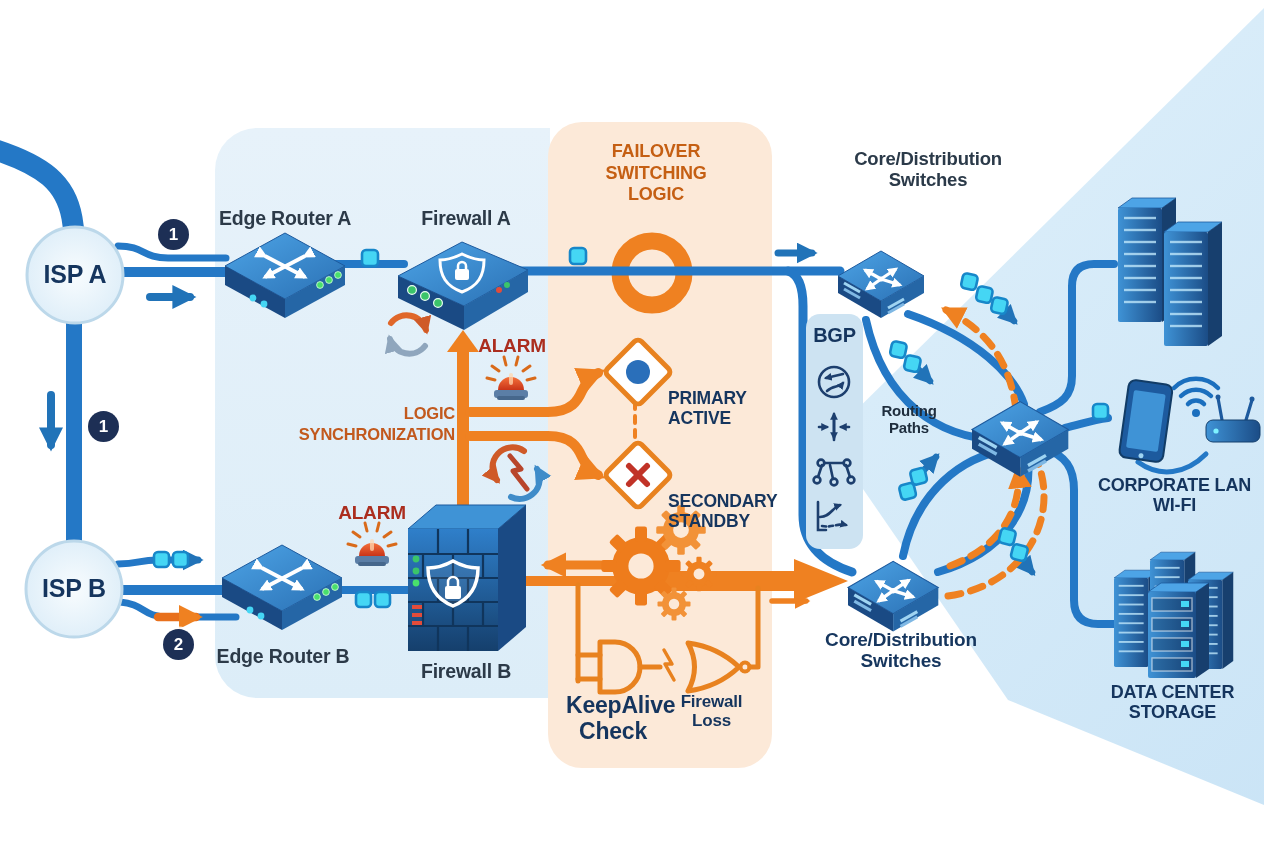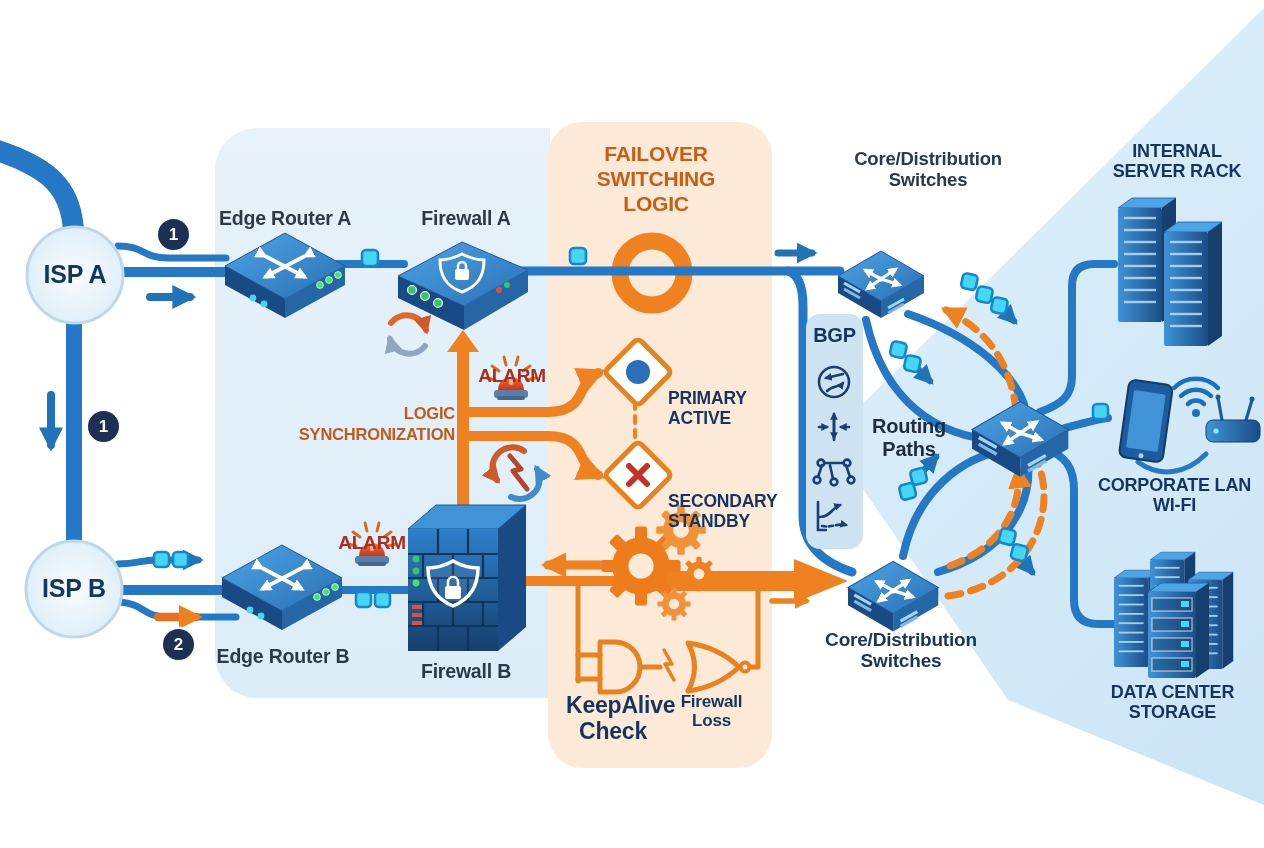--- a/index.html
+++ b/index.html
@@ -10,23 +10,23 @@
               border-radius:42px 0 0 42px;}
   #panel-peach{left:548px;top:122px;width:224px;height:646px;background:#fce9d8;border-radius:34px;}
   #wedge{left:0;top:0;width:1264px;height:848px;
          background:linear-gradient(135deg,#cfe7f7 0%,#d8ecf9 60%,#cae4f6 100%);
          clip-path:polygon(828px 438px,1264px 8px,1264px 805px,1008px 700px);}
   svg{position:absolute;left:0;top:0;}
   .lbl{position:absolute;text-align:center;line-height:1.13;letter-spacing:-0.2px;}
   .device-lbl{font-size:19.5px;font-weight:600;color:#2c3a48;margin-top:6px;}
   .navy{color:var(--navy-text,#15355e);font-weight:800;}
   .isp-lbl{font-size:25px;font-weight:800;color:var(--navy-text,#15355e);}
-  .orange-title{font-size:21px;font-weight:800;color:var(--failover-orange-text,#c55f13);line-height:1.2;}
+  .orange-title{font-size:18px;font-weight:800;color:var(--failover-orange-text,#c55f13);line-height:1.2;}
   .state-lbl{font-size:16.5px;font-weight:800;color:#c2591d;text-align:right;line-height:1.25;}
-  .alarm-lbl{font-size:19px;font-weight:800;color:var(--alarm-red,#ab2d1e);margin-top:30px;}
+  .alarm-lbl{font-size:19px;font-weight:800;color:var(--alarm-red,#ab2d1e);}
   .small-navy{font-size:17.5px;margin-top:37px;}
   .core-top-lbl{font-size:18.5px;font-weight:600;color:#2b3a49;}
   .core-bot-lbl{font-size:19px;font-weight:700;color:#16365e;}
   .left-al{text-align:left;}
   .badge{position:absolute;width:31px;height:31px;border-radius:50%;
          background:var(--badge-navy,#1d2f55);color:#fff;font:800 17px/31px "Liberation Sans",sans-serif;
          text-align:center;box-shadow:0 0 0 2.5px rgba(255,255,255,.85);}
 </style>
 </head>
 <body>
@@ -425,28 +425,27 @@
       <rect x="1093" y="404" width="15" height="15" rx="4"></rect>
     </g>
 
     <path d="M158 617 H196" stroke="#e8701c" stroke-width="8.5" fill="none" stroke-linecap="round" marker-end="url(#mos)"></path>
   </svg>
 
   <div class="lbl device-lbl" style="left:204px;top:201px;width:162px">Edge Router A</div>
   <div class="lbl device-lbl" style="left:404px;top:201px;width:124px">Firewall A</div>
   <div class="lbl orange-title" style="left:588px;top:141px;width:136px">FAILOVER SWITCHING LOGIC</div>
   <div class="lbl core-top-lbl" style="left:836px;top:149px;width:184px">Core/Distribution Switches</div>
-  <div class="lbl navy" style="left:1096px;top:141px;width:162px;font-size:18px">INTERNAL SERVER RACK</div>
   <div class="lbl isp-lbl" style="left:25px;top:260px;width:100px">ISP A</div>
   <div class="lbl alarm-lbl" style="left:468px;top:335px;width:88px">ALARM</div>
   <div class="lbl state-lbl" style="left:285px;top:403px;width:170px">LOGIC SYNCHRONIZATION</div>
   <div class="lbl navy small-navy left-al" style="left:668px;top:352px;width:100px">PRIMARY ACTIVE</div>
   <div class="lbl navy small-navy left-al" style="left:668px;top:455px;width:112px">SECONDARY STANDBY</div>
   <div class="lbl navy" style="left:806px;top:324px;width:57px;font-size:20px">BGP</div>
-  <div class="lbl navy" style="left:868px;top:415px;width:82px;font-size:20px;color:#1e2d3d">Routing Paths</div>
+  <div class="lbl navy" style="left:868px;top:403px;width:82px;font-size:15px;color:#1e2d3d">Routing Paths</div>
   <div class="lbl alarm-lbl" style="left:328px;top:502px;width:88px">ALARM</div>
   <div class="lbl isp-lbl" style="left:24px;top:574px;width:100px">ISP B</div>
   <div class="lbl device-lbl" style="left:202px;top:639px;width:162px">Edge Router B</div>
   <div class="lbl device-lbl" style="left:404px;top:654px;width:124px">Firewall B</div>
   <div class="lbl navy" style="left:566px;top:692px;width:94px;font-size:23px">KeepAlive Check</div>
   <div class="lbl navy" style="left:663px;top:692px;width:97px;font-size:17px">Firewall Loss</div>
   <div class="lbl core-bot-lbl" style="left:806px;top:629px;width:190px">Core/Distribution Switches</div>
   <div class="lbl navy" style="left:1092px;top:475px;width:165px;font-size:18px">CORPORATE LAN WI-FI</div>
   <div class="lbl navy" style="left:1090px;top:682px;width:165px;font-size:18px">DATA CENTER STORAGE</div>
 

